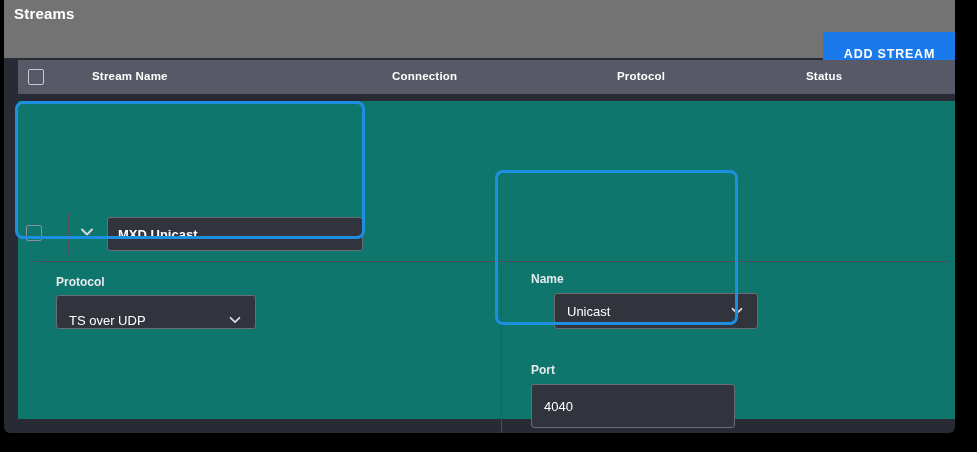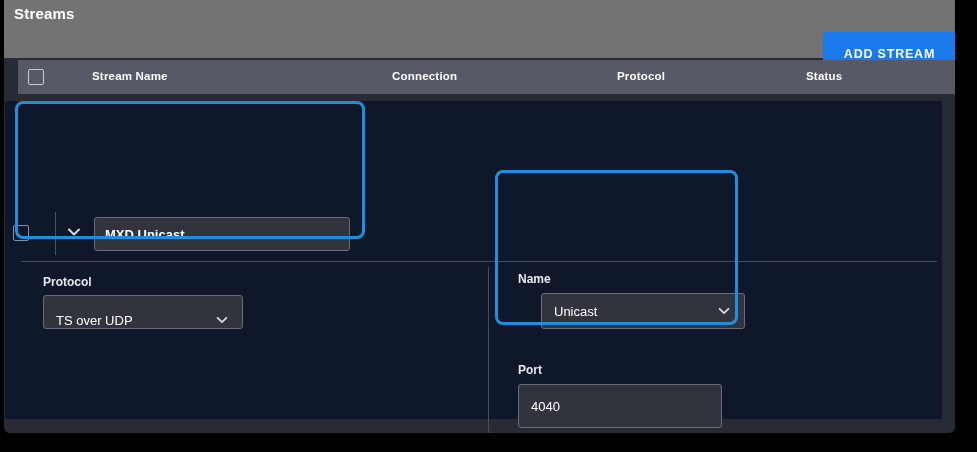--- a/index.html
+++ b/index.html
@@ -86,23 +86,23 @@
     border: 1.5px solid #c9cbd2;
     border-radius: 2px;
     background: transparent;
     box-sizing: border-box;
     cursor: pointer;
   }
 
   
   #stream-row-panel {
     position: absolute;
-    left: 1px; top: 101px;
+    left: 14px; top: 101px;
     width: 937px; height: 318px;
-    background: #0f172a;
+    background: #0f766e;
   }
 
   .row-checkbox {
     position: absolute;
     left: 8px; top: 124px;
     width: 16px; height: 16px;
     border: 1.5px solid #8d909c;
     border-radius: 2px;
     background: transparent;
     box-sizing: border-box;

